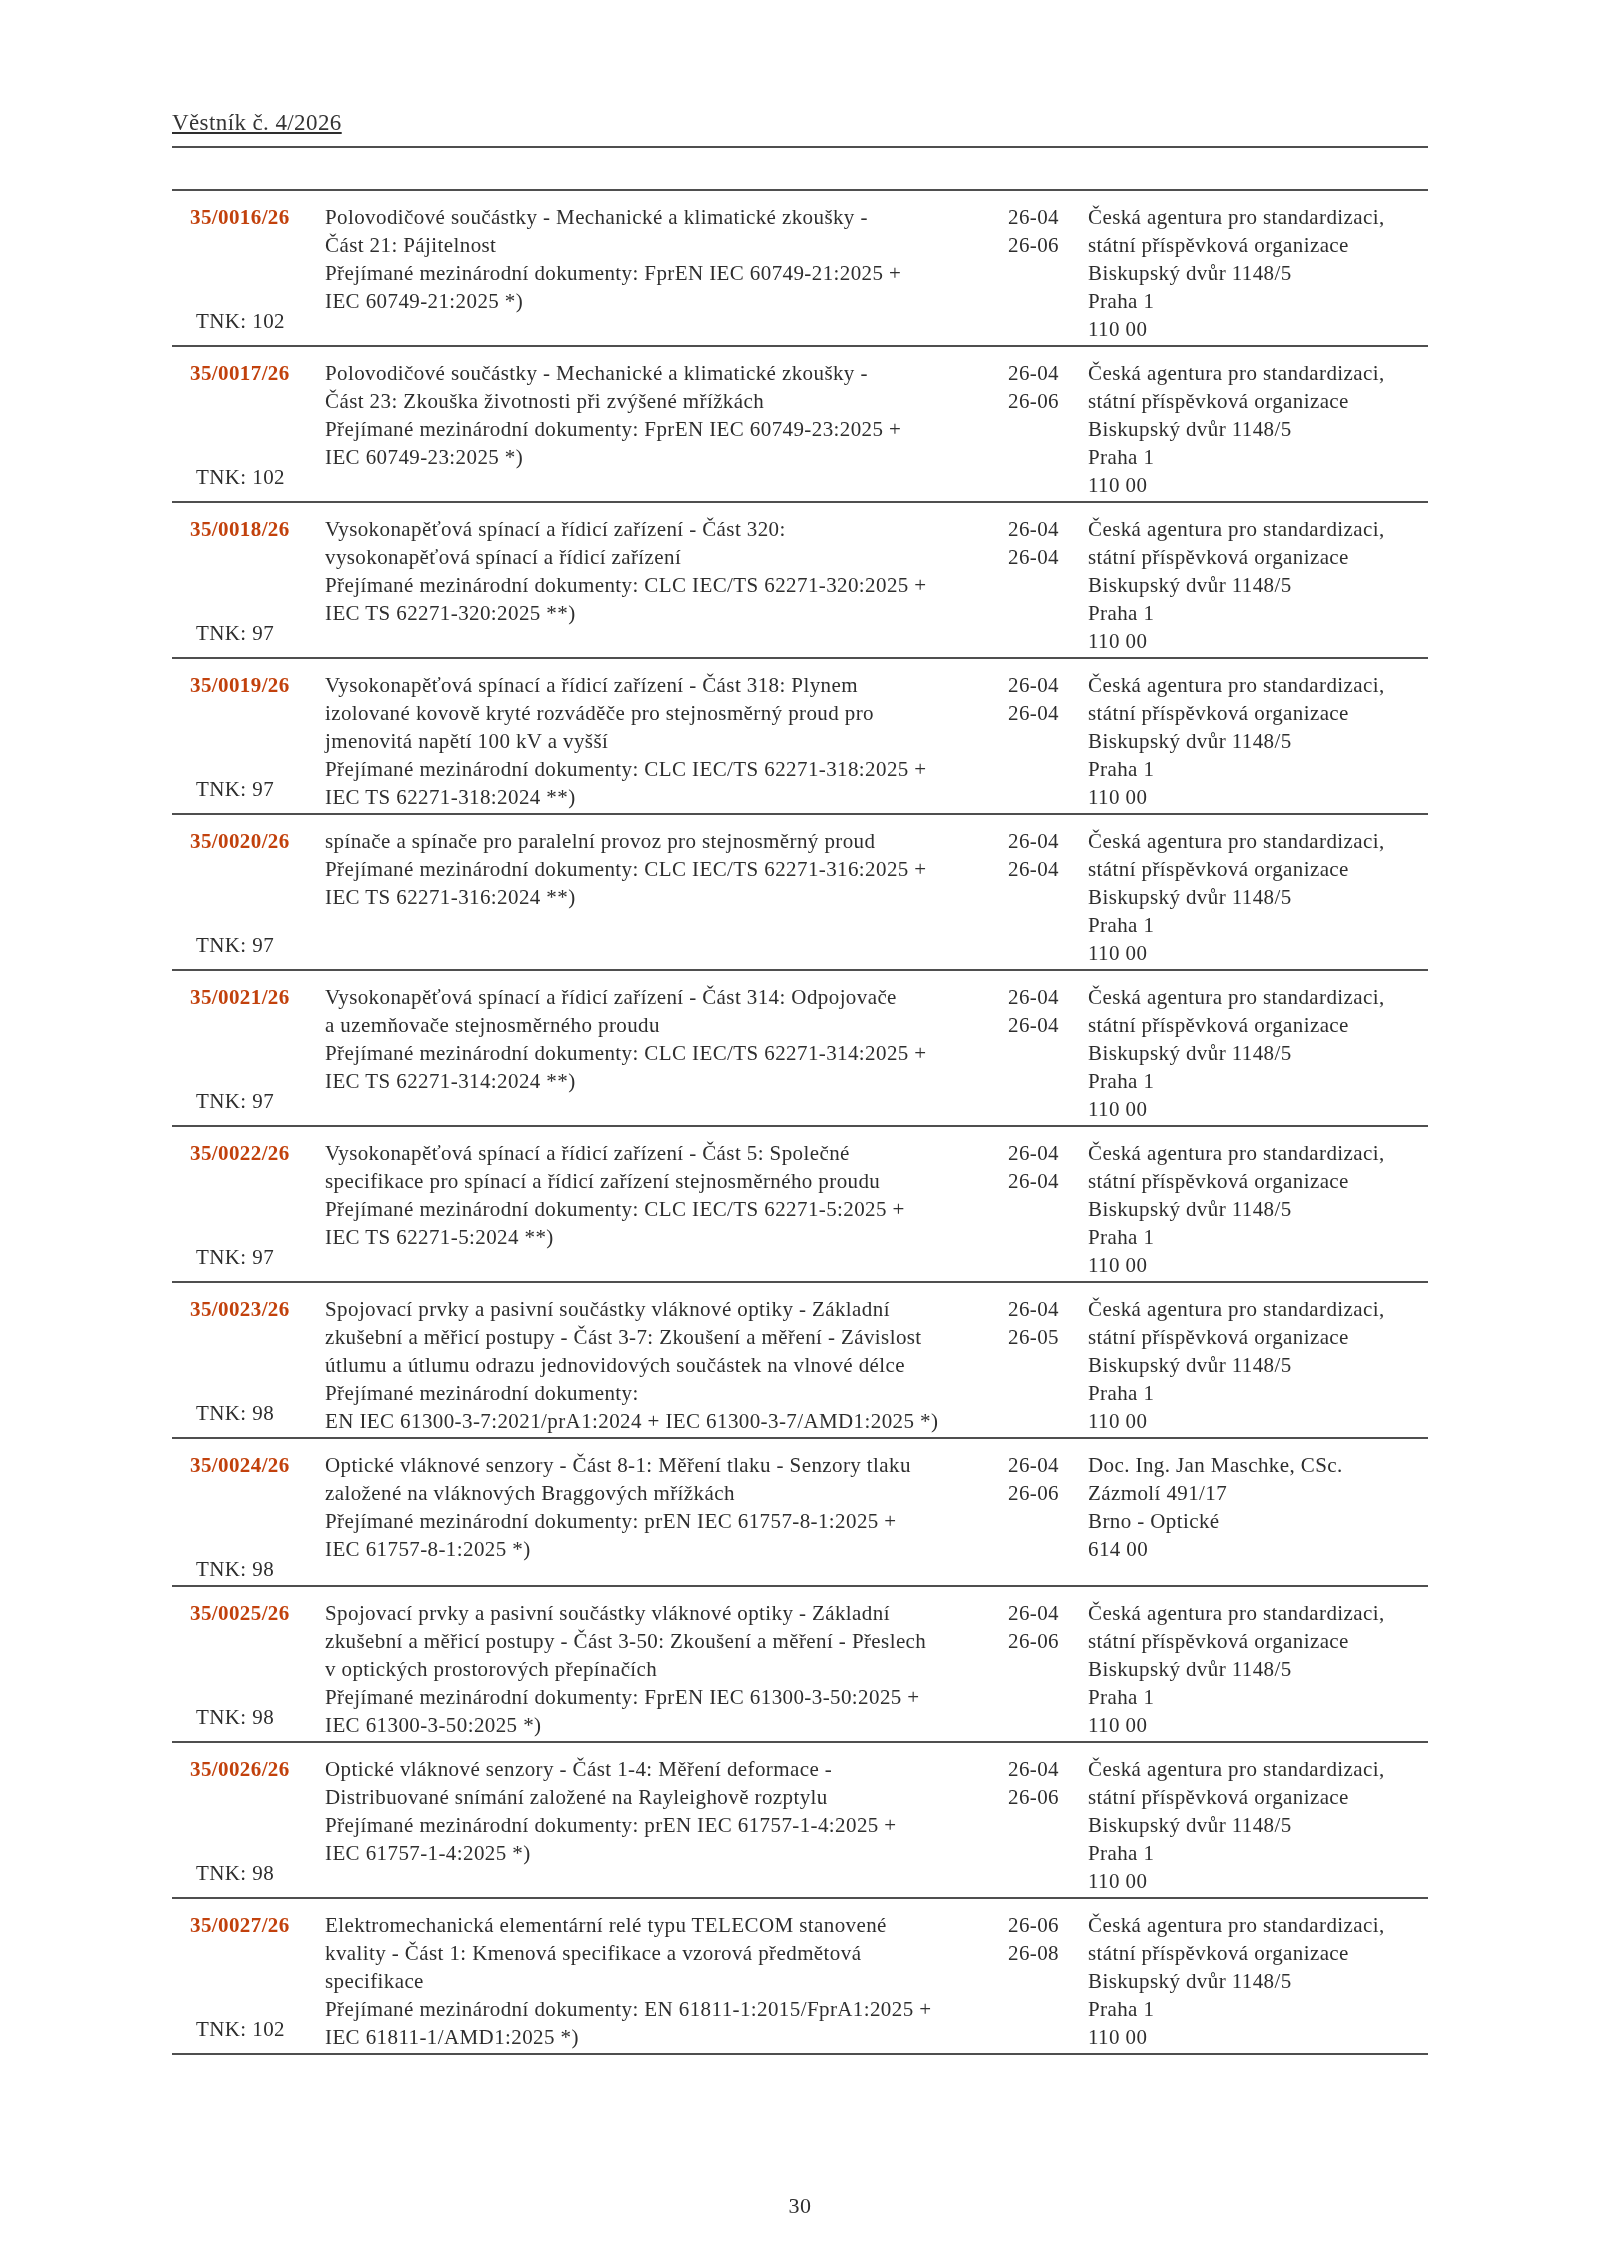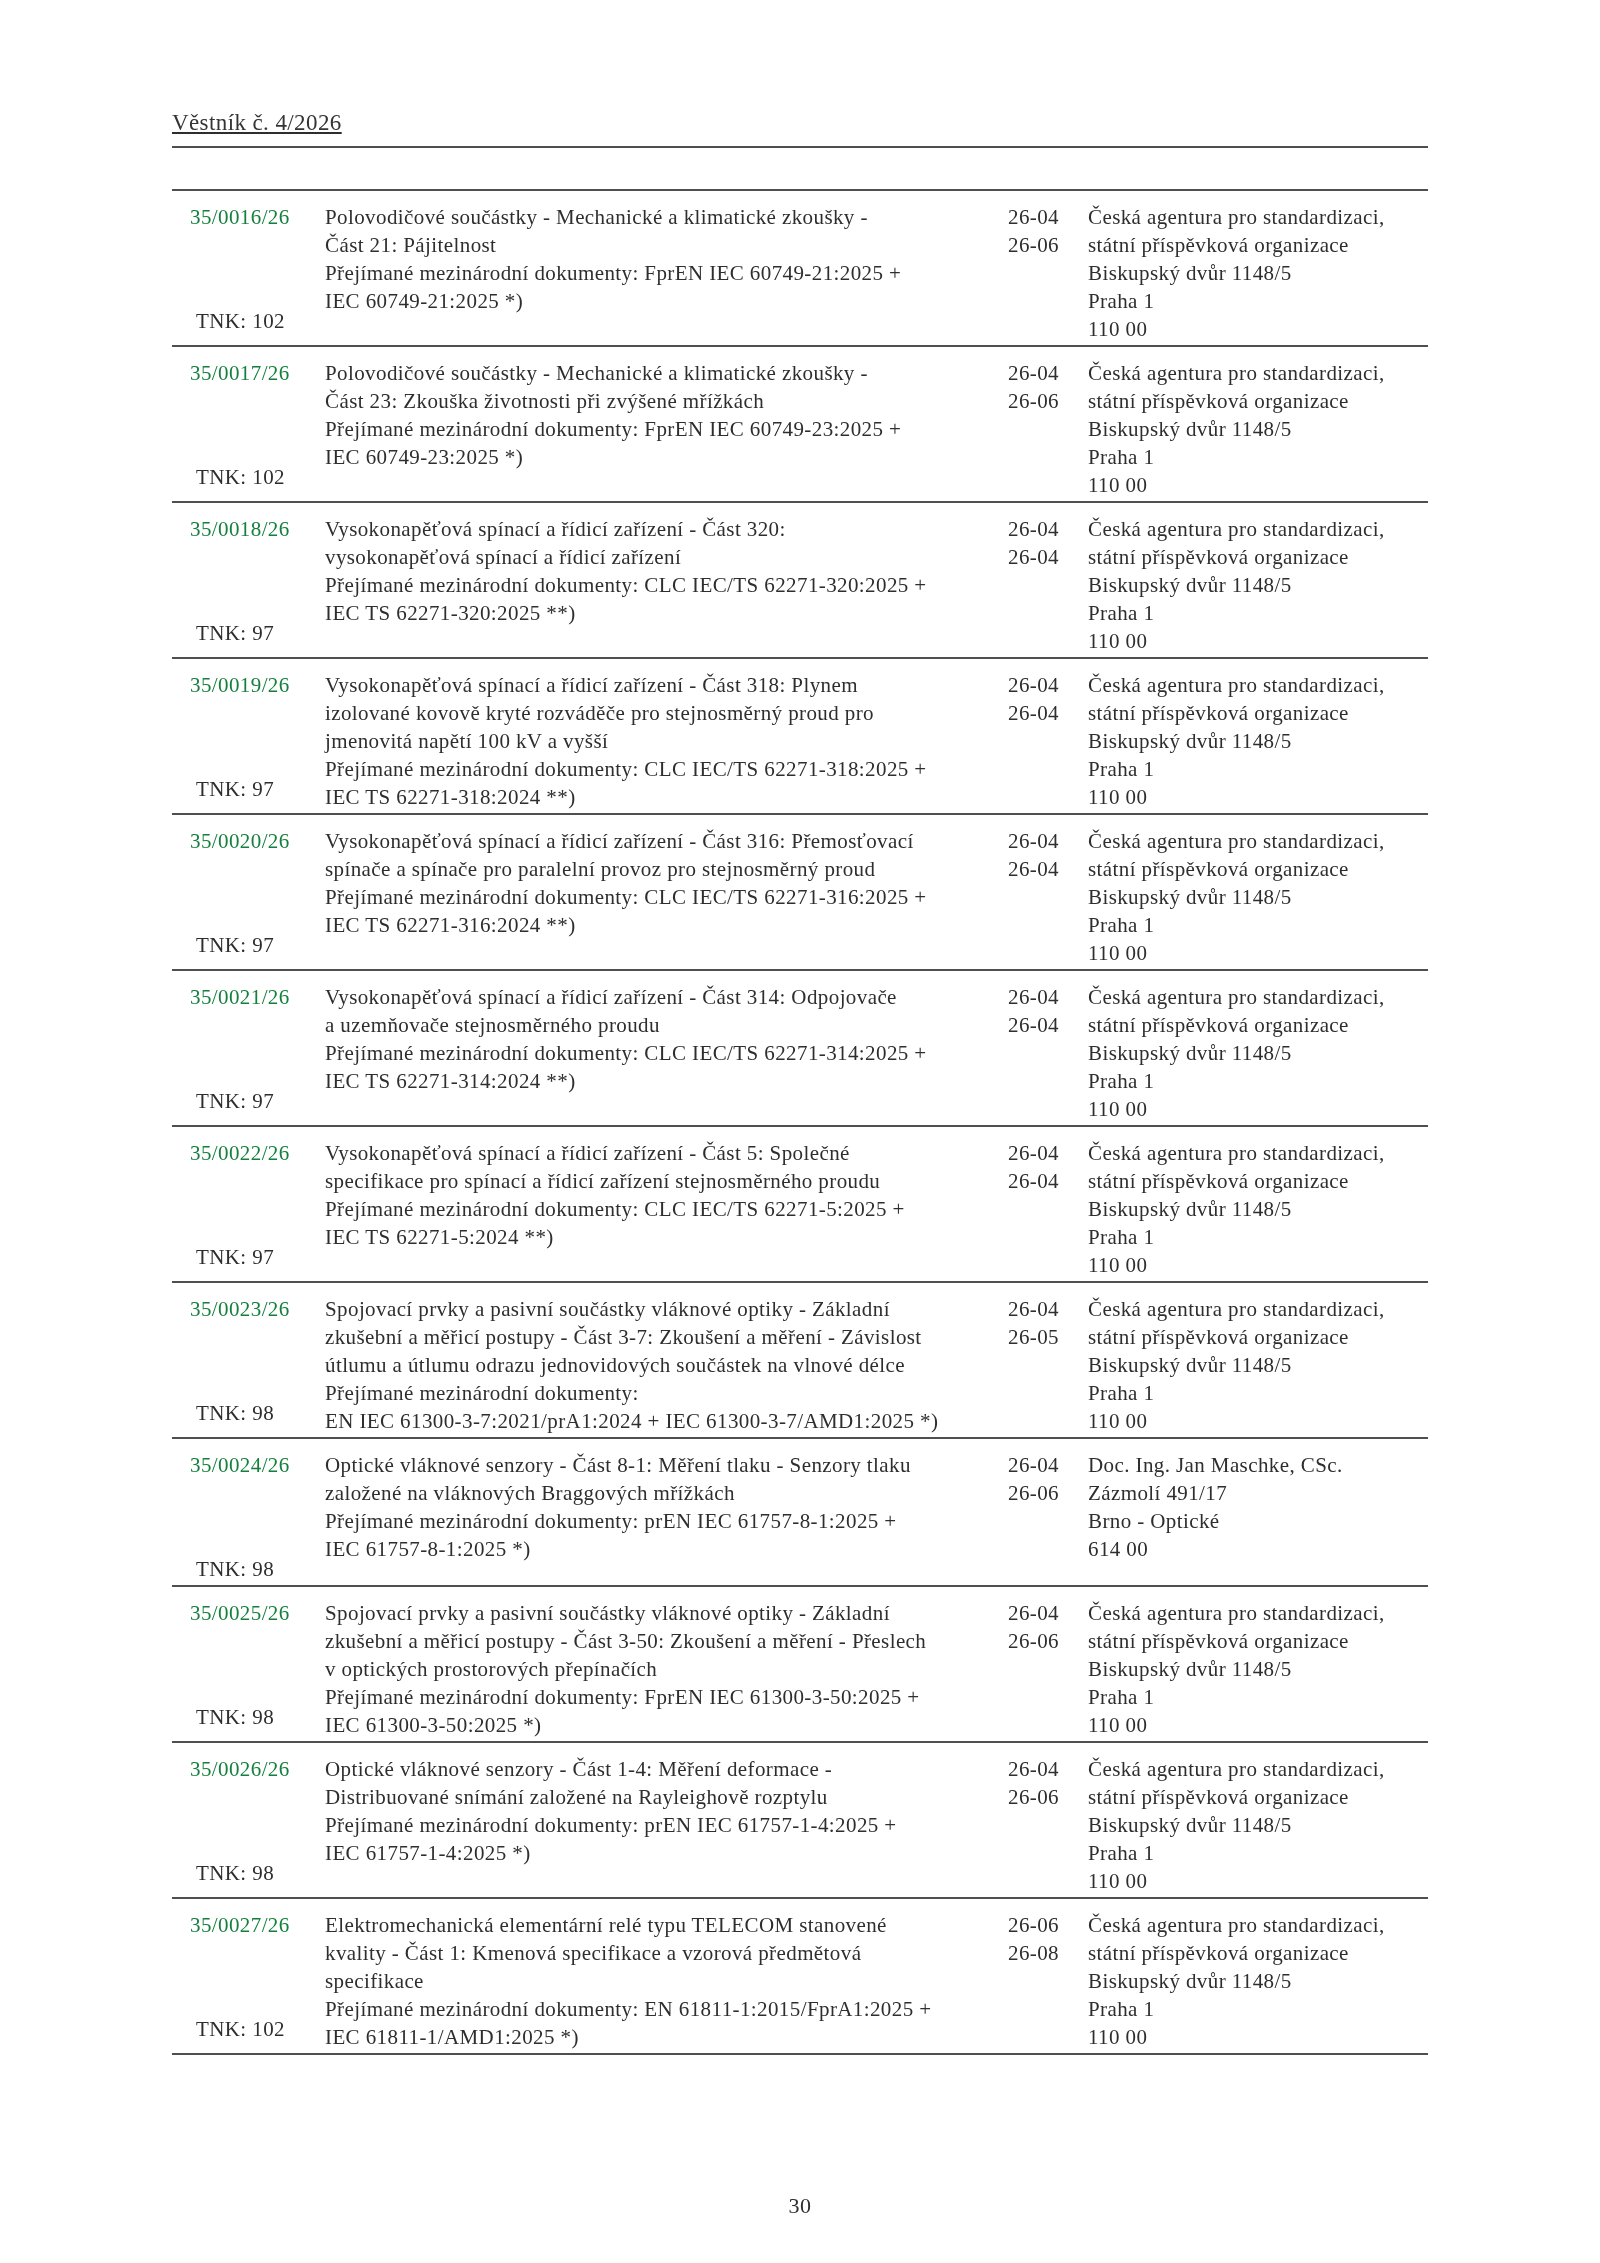--- a/index.html
+++ b/index.html
@@ -47,22 +47,22 @@
     display: grid;
     grid-template-columns: 153px 683px 80px 340px;
     padding: 12px 0 2px 0;
     font-size: 21px;
     line-height: 28px;
   }
   .col-id {
     padding-left: 18px;
   }
   .entry-id {
-    font-weight: normal;
-    color: #15803d;
+    font-weight: bold;
+    color: #c2410c;
     white-space: nowrap;
   }
   .entry-tnk {
     margin-top: 76px; 
     padding-left: 6px;
     white-space: nowrap;
   }
   .col-desc .desc-line {
     white-space: nowrap;
   }
@@ -187,21 +187,20 @@
           <div class="org-line">Praha 1</div>
           <div class="org-line">110 00</div>
         </div>
       </div>
       <div class="row">
         <div class="col-id">
           <div class="entry-id">35/0020/26</div>
           <div class="entry-tnk">TNK: 97</div>
         </div>
         <div class="col-desc">
-          <div class="desc-line">Vysokonapěťová spínací a řídicí zařízení - Část 316: Přemosťovací</div>
           <div class="desc-line">spínače a spínače pro paralelní provoz pro stejnosměrný proud</div>
           <div class="desc-line">Přejímané mezinárodní dokumenty: CLC IEC/TS 62271-316:2025 +</div>
           <div class="desc-line">IEC TS 62271-316:2024 **)</div>
         </div>
         <div class="col-dates">
           <div class="date-line">26-04</div>
           <div class="date-line">26-04</div>
         </div>
         <div class="col-org">
           <div class="org-line">Česká agentura pro standardizaci,</div>

